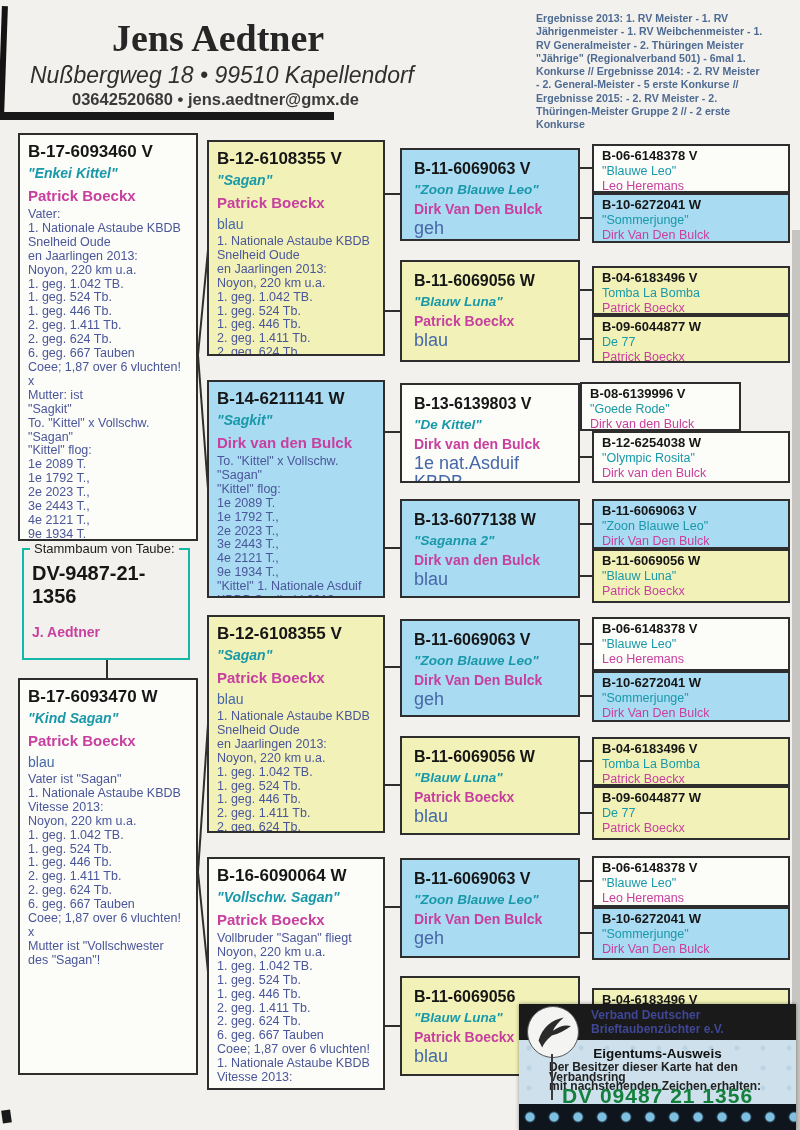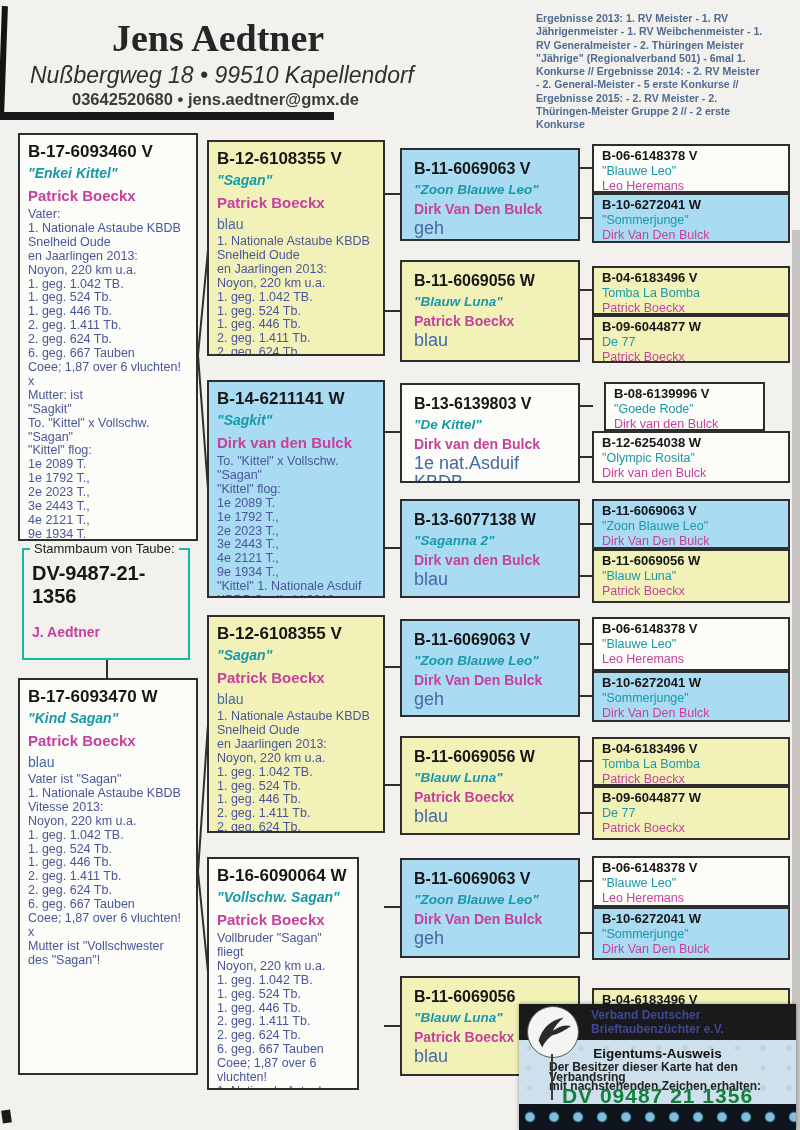--- a/index.html
+++ b/index.html
@@ -227,21 +227,21 @@
 en Jaarlingen 2013:
 Noyon, 220 km  u.a.
 1. geg. 1.042 TB.
 1. geg. 524 Tb.
 1. geg. 446 Tb.
 2. geg. 1.411 Tb.
 2. geg. 624 Tb.
 6. geg. 667 Tauben</div>
   </div>
 
-  <div class="pbox g12 bg-w" style="left:207px;top:857px;width:152px;height:233px;">
+  <div class="pbox g12 bg-w" style="left:207px;top:857px;width:178px;height:233px;">
     <div class="ring">B-16-6090064 W</div>
     <div class="pname">"Vollschw. Sagan"</div>
     <div class="owner">Patrick Boeckx</div>
     <div class="body">Vollbruder "Sagan" fliegt
 Noyon, 220 km  u.a.
 1. geg. 1.042 TB.
 1. geg. 524 Tb.
 1. geg. 446 Tb.
 2. geg. 1.411 Tb.
 2. geg. 624 Tb.
@@ -313,21 +313,21 @@
   <div class="pbox g4 bg-y" style="left:592px;top:266px;width:198px;height:49px;">
     <div class="ring">B-04-6183496 V</div>
     <div class="pname">Tomba La Bomba</div>
     <div class="owner">Patrick Boeckx</div>
   </div>
   <div class="pbox g4 bg-y" style="left:592px;top:315px;width:198px;height:48px;">
     <div class="ring">B-09-6044877 W</div>
     <div class="pname">De 77</div>
     <div class="owner">Patrick Boeckx</div>
   </div>
-  <div class="pbox g4 bg-w" style="left:604px;top:382px;width:161px;height:49px;">
+  <div class="pbox g4 bg-w" style="left:580px;top:382px;width:161px;height:49px;">
     <div class="ring">B-08-6139996 V</div>
     <div class="pname">"Goede Rode"</div>
     <div class="owner">Dirk van den Bulck</div>
   </div>
   <div class="pbox g4 bg-w" style="left:592px;top:431px;width:198px;height:52px;">
     <div class="ring">B-12-6254038 W</div>
     <div class="pname">"Olympic Rosita"</div>
     <div class="owner">Dirk van den Bulck</div>
   </div>
   <div class="pbox g4 bg-b" style="left:592px;top:499px;width:198px;height:50px;">

